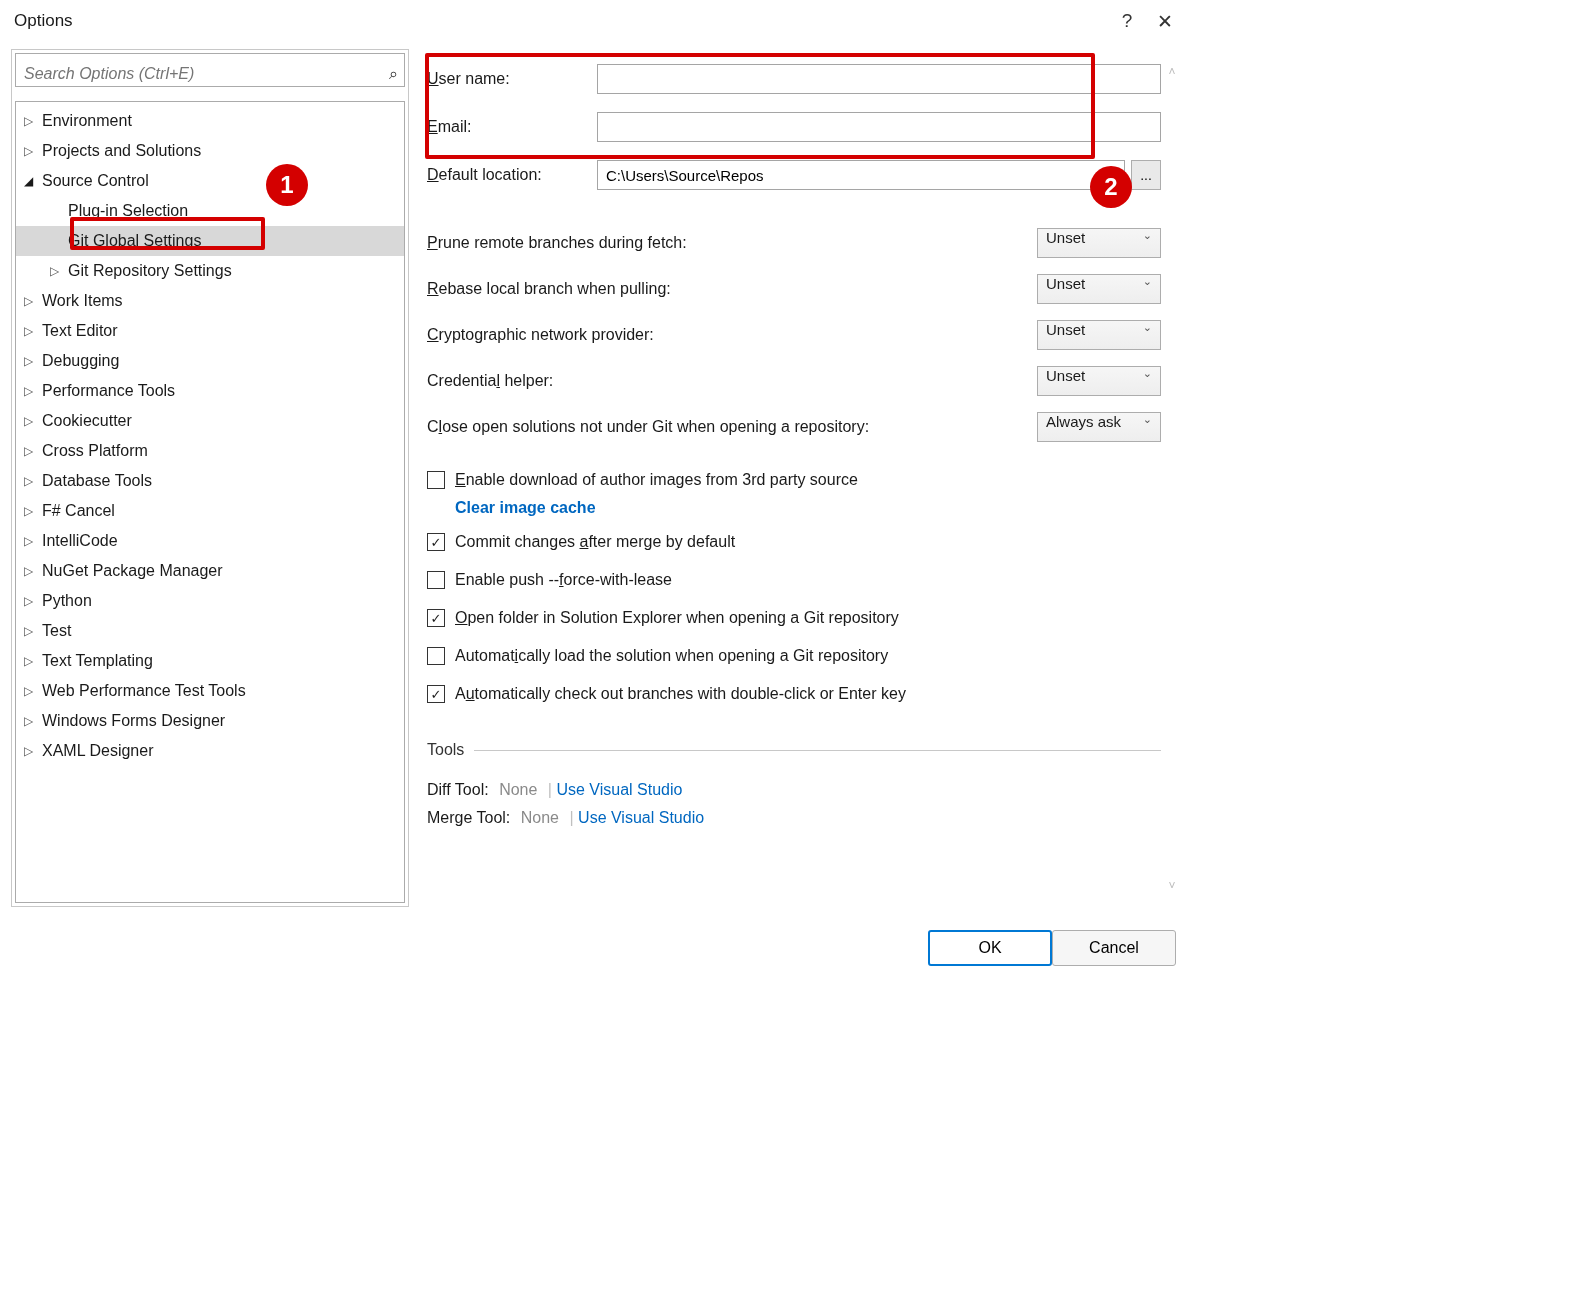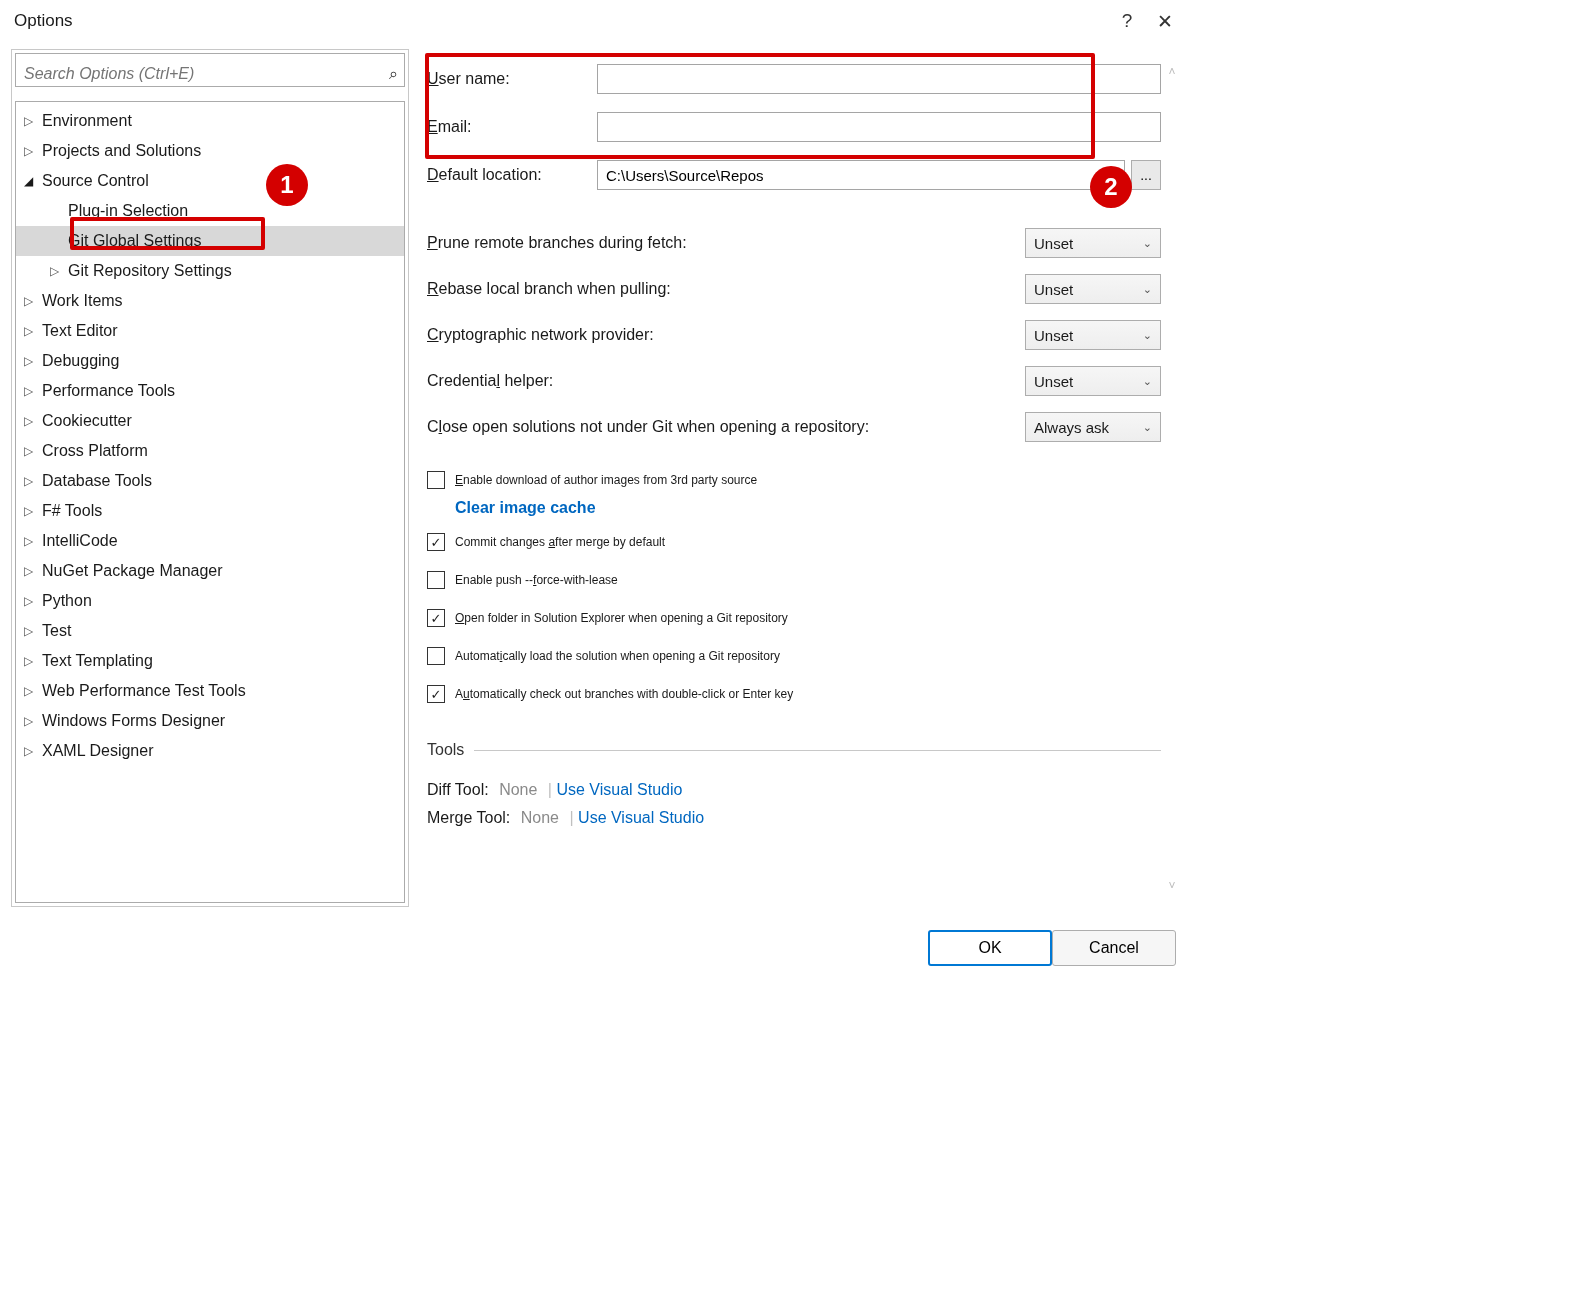--- a/index.html
+++ b/index.html
@@ -145,24 +145,24 @@
 
   .setting-row {
     display: flex;
     align-items: center;
     min-height: 40px;
     margin-bottom: 6px;
   }
   .setting-row .slabel { flex: 1; font-size: 16px; }
   .setting-row .slabel .ul { text-decoration: underline; }
   .combo {
-    width: 136px; height: 30px;
+    width: 124px; height: 30px;
     border: 1px solid #adadad;
     background: linear-gradient(#f6f6f6,#eeeeee);
-    display: flex; align-items: center;
+    display: flex; 
     padding: 0 8px;
     font-size: 15px;
     cursor: pointer;
   }
   .combo .ctext { flex: 1; }
   .combo .chev { font-size: 11px; color: #555; }
 
   .check-block { margin-top: 8px; }
   .check-row {
     display: flex;
@@ -171,21 +171,21 @@
     gap: 10px;
   }
   .check-row .cbox {
     width: 18px; height: 18px;
     border: 1px solid #333;
     display: inline-flex; align-items: center; justify-content: center;
     font-size: 13px; line-height: 1;
     background: #fff;
   }
   .check-row .cbox.checked::after { content: "✓"; }
-  .check-row .clabel { font-size: 12px; }
+  .check-row .clabel { font-size: 16px; }
   .check-row .clabel .ul { text-decoration: underline; }
   .sublink {
     margin-left: 28px;
     color: #0067c0;
     font-size: 16px;
     cursor: pointer;
     padding-bottom: 6px;
     font-weight: bold;
   }
 
@@ -285,21 +285,21 @@
         <div class="tree-item l0">
           <span class="expander">▷</span>
           <span class="tlabel">Cross Platform</span>
         </div>
         <div class="tree-item l0">
           <span class="expander">▷</span>
           <span class="tlabel">Database Tools</span>
         </div>
         <div class="tree-item l0">
           <span class="expander">▷</span>
-          <span class="tlabel">F# Tools</span>
+          <span class="tlabel">F# Cancel</span>
         </div>
         <div class="tree-item l0">
           <span class="expander">▷</span>
           <span class="tlabel">IntelliCode</span>
         </div>
         <div class="tree-item l0">
           <span class="expander">▷</span>
           <span class="tlabel">NuGet Package Manager</span>
         </div>
         <div class="tree-item l0">

